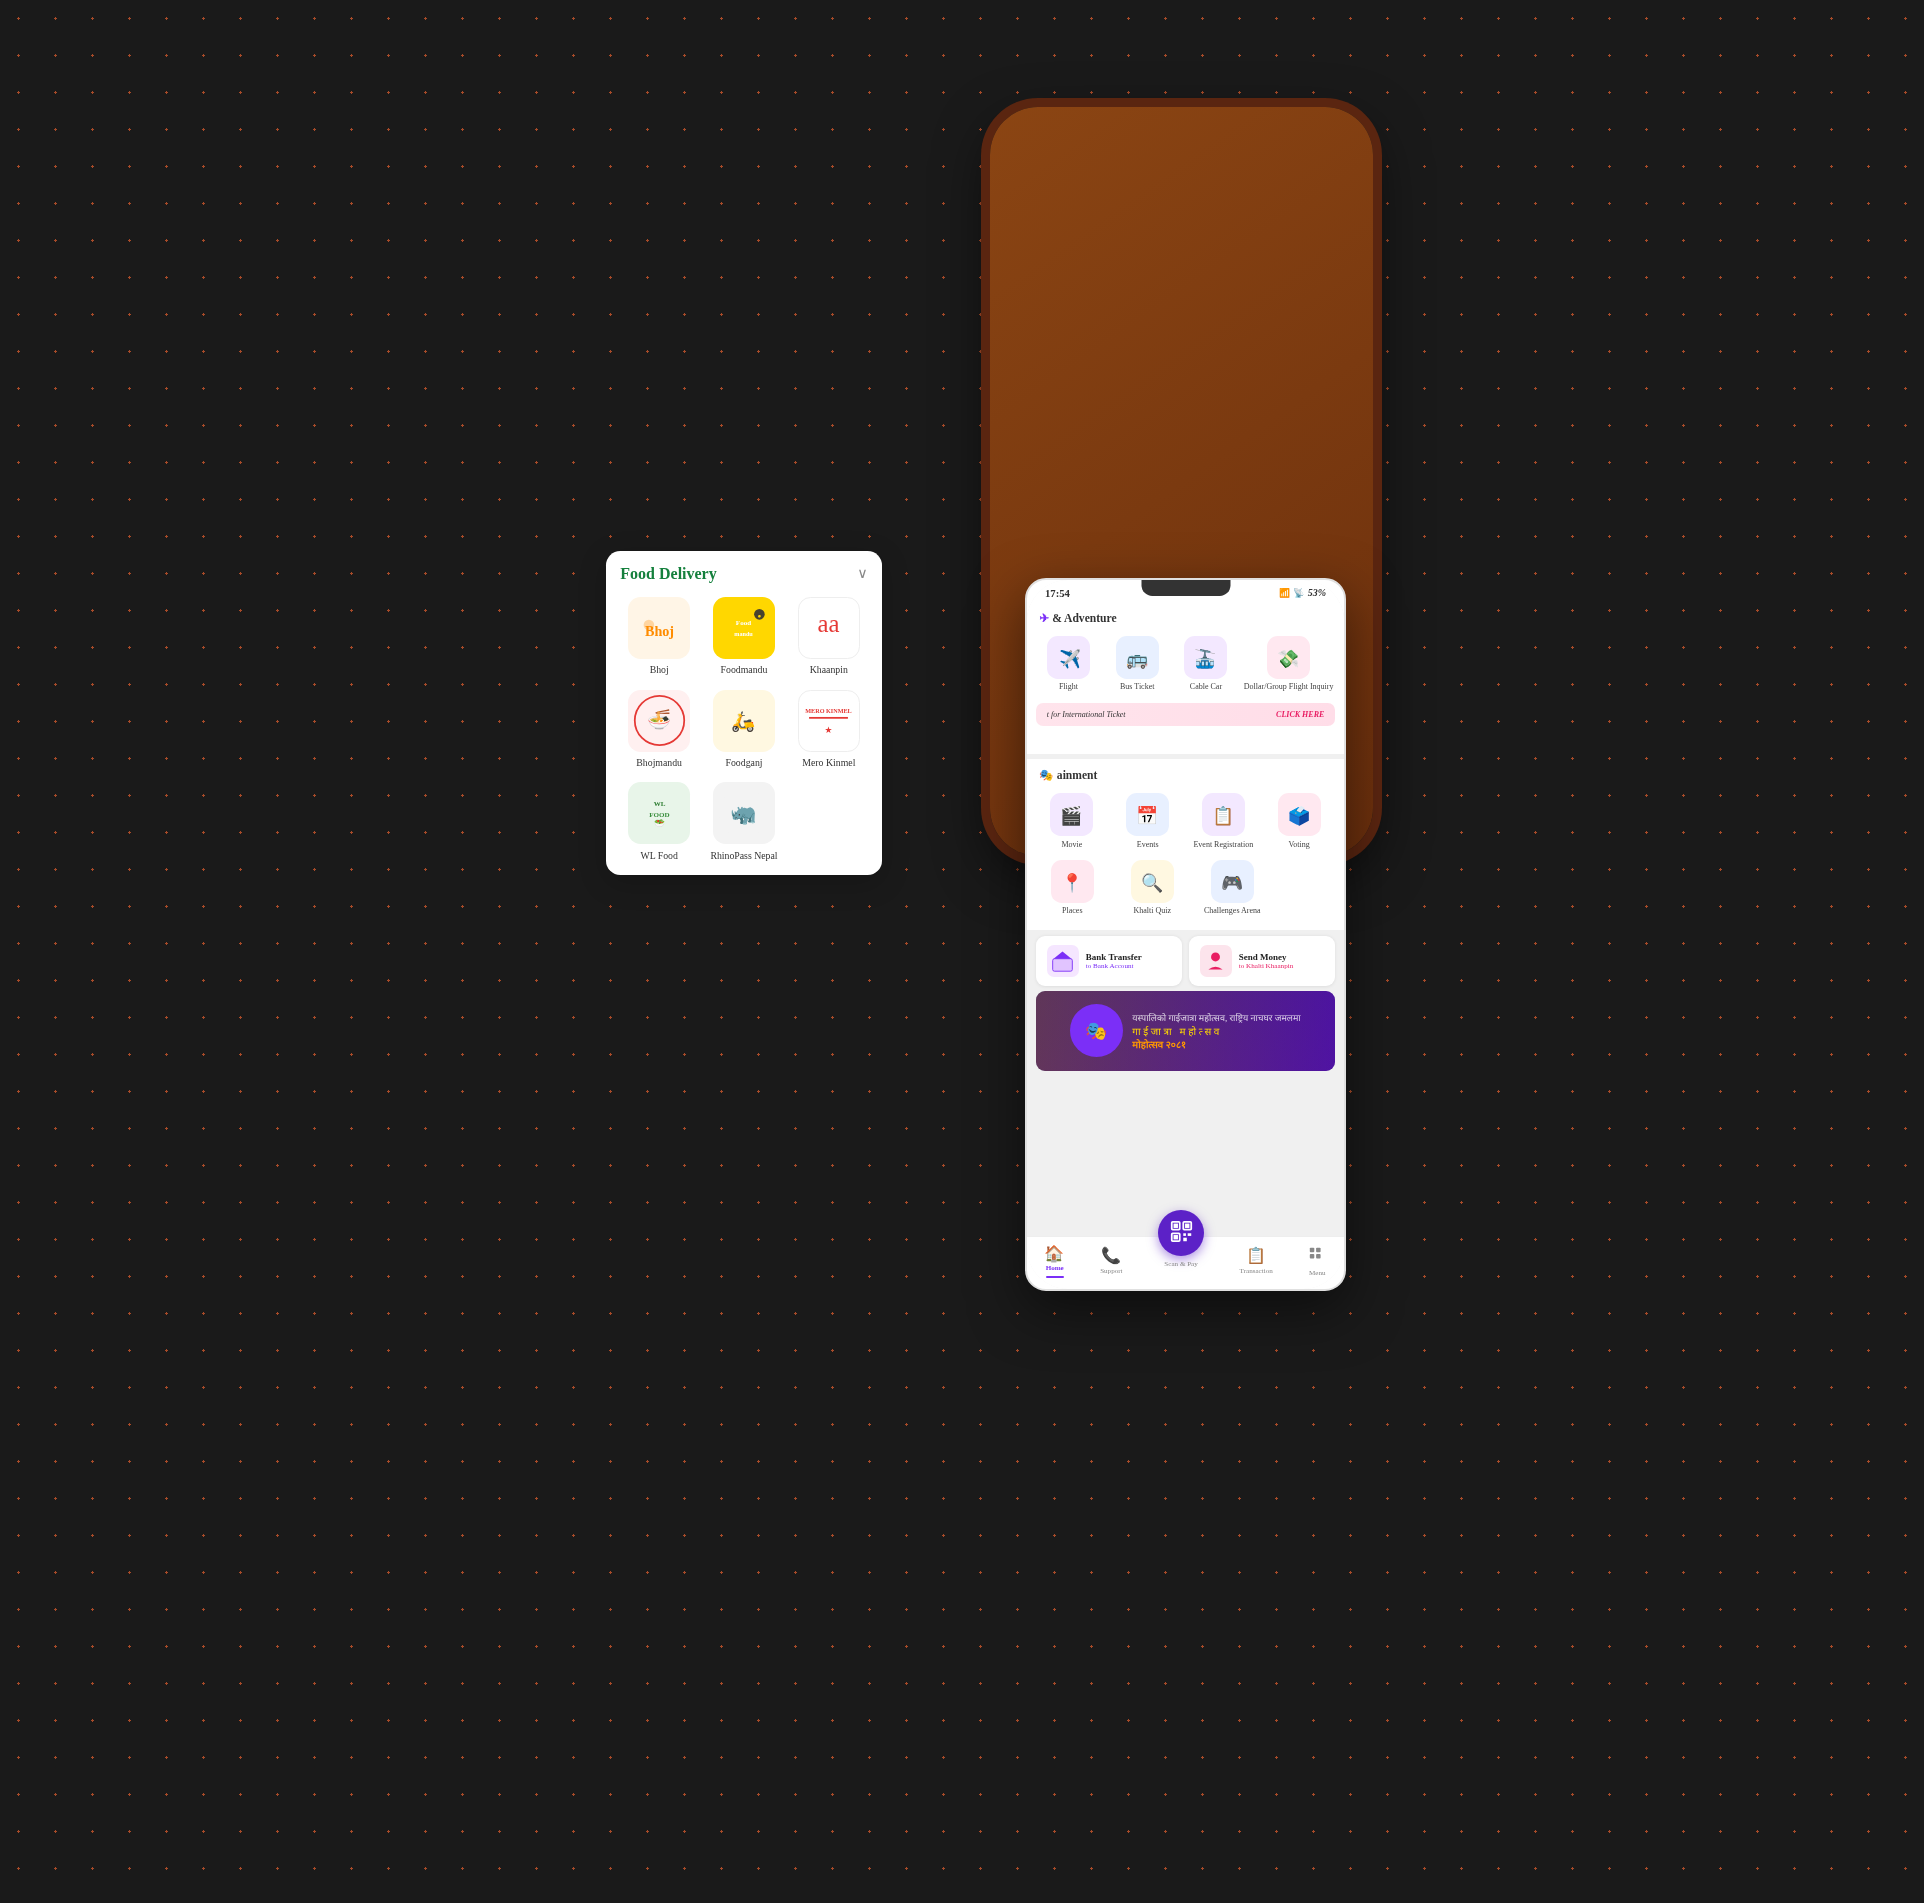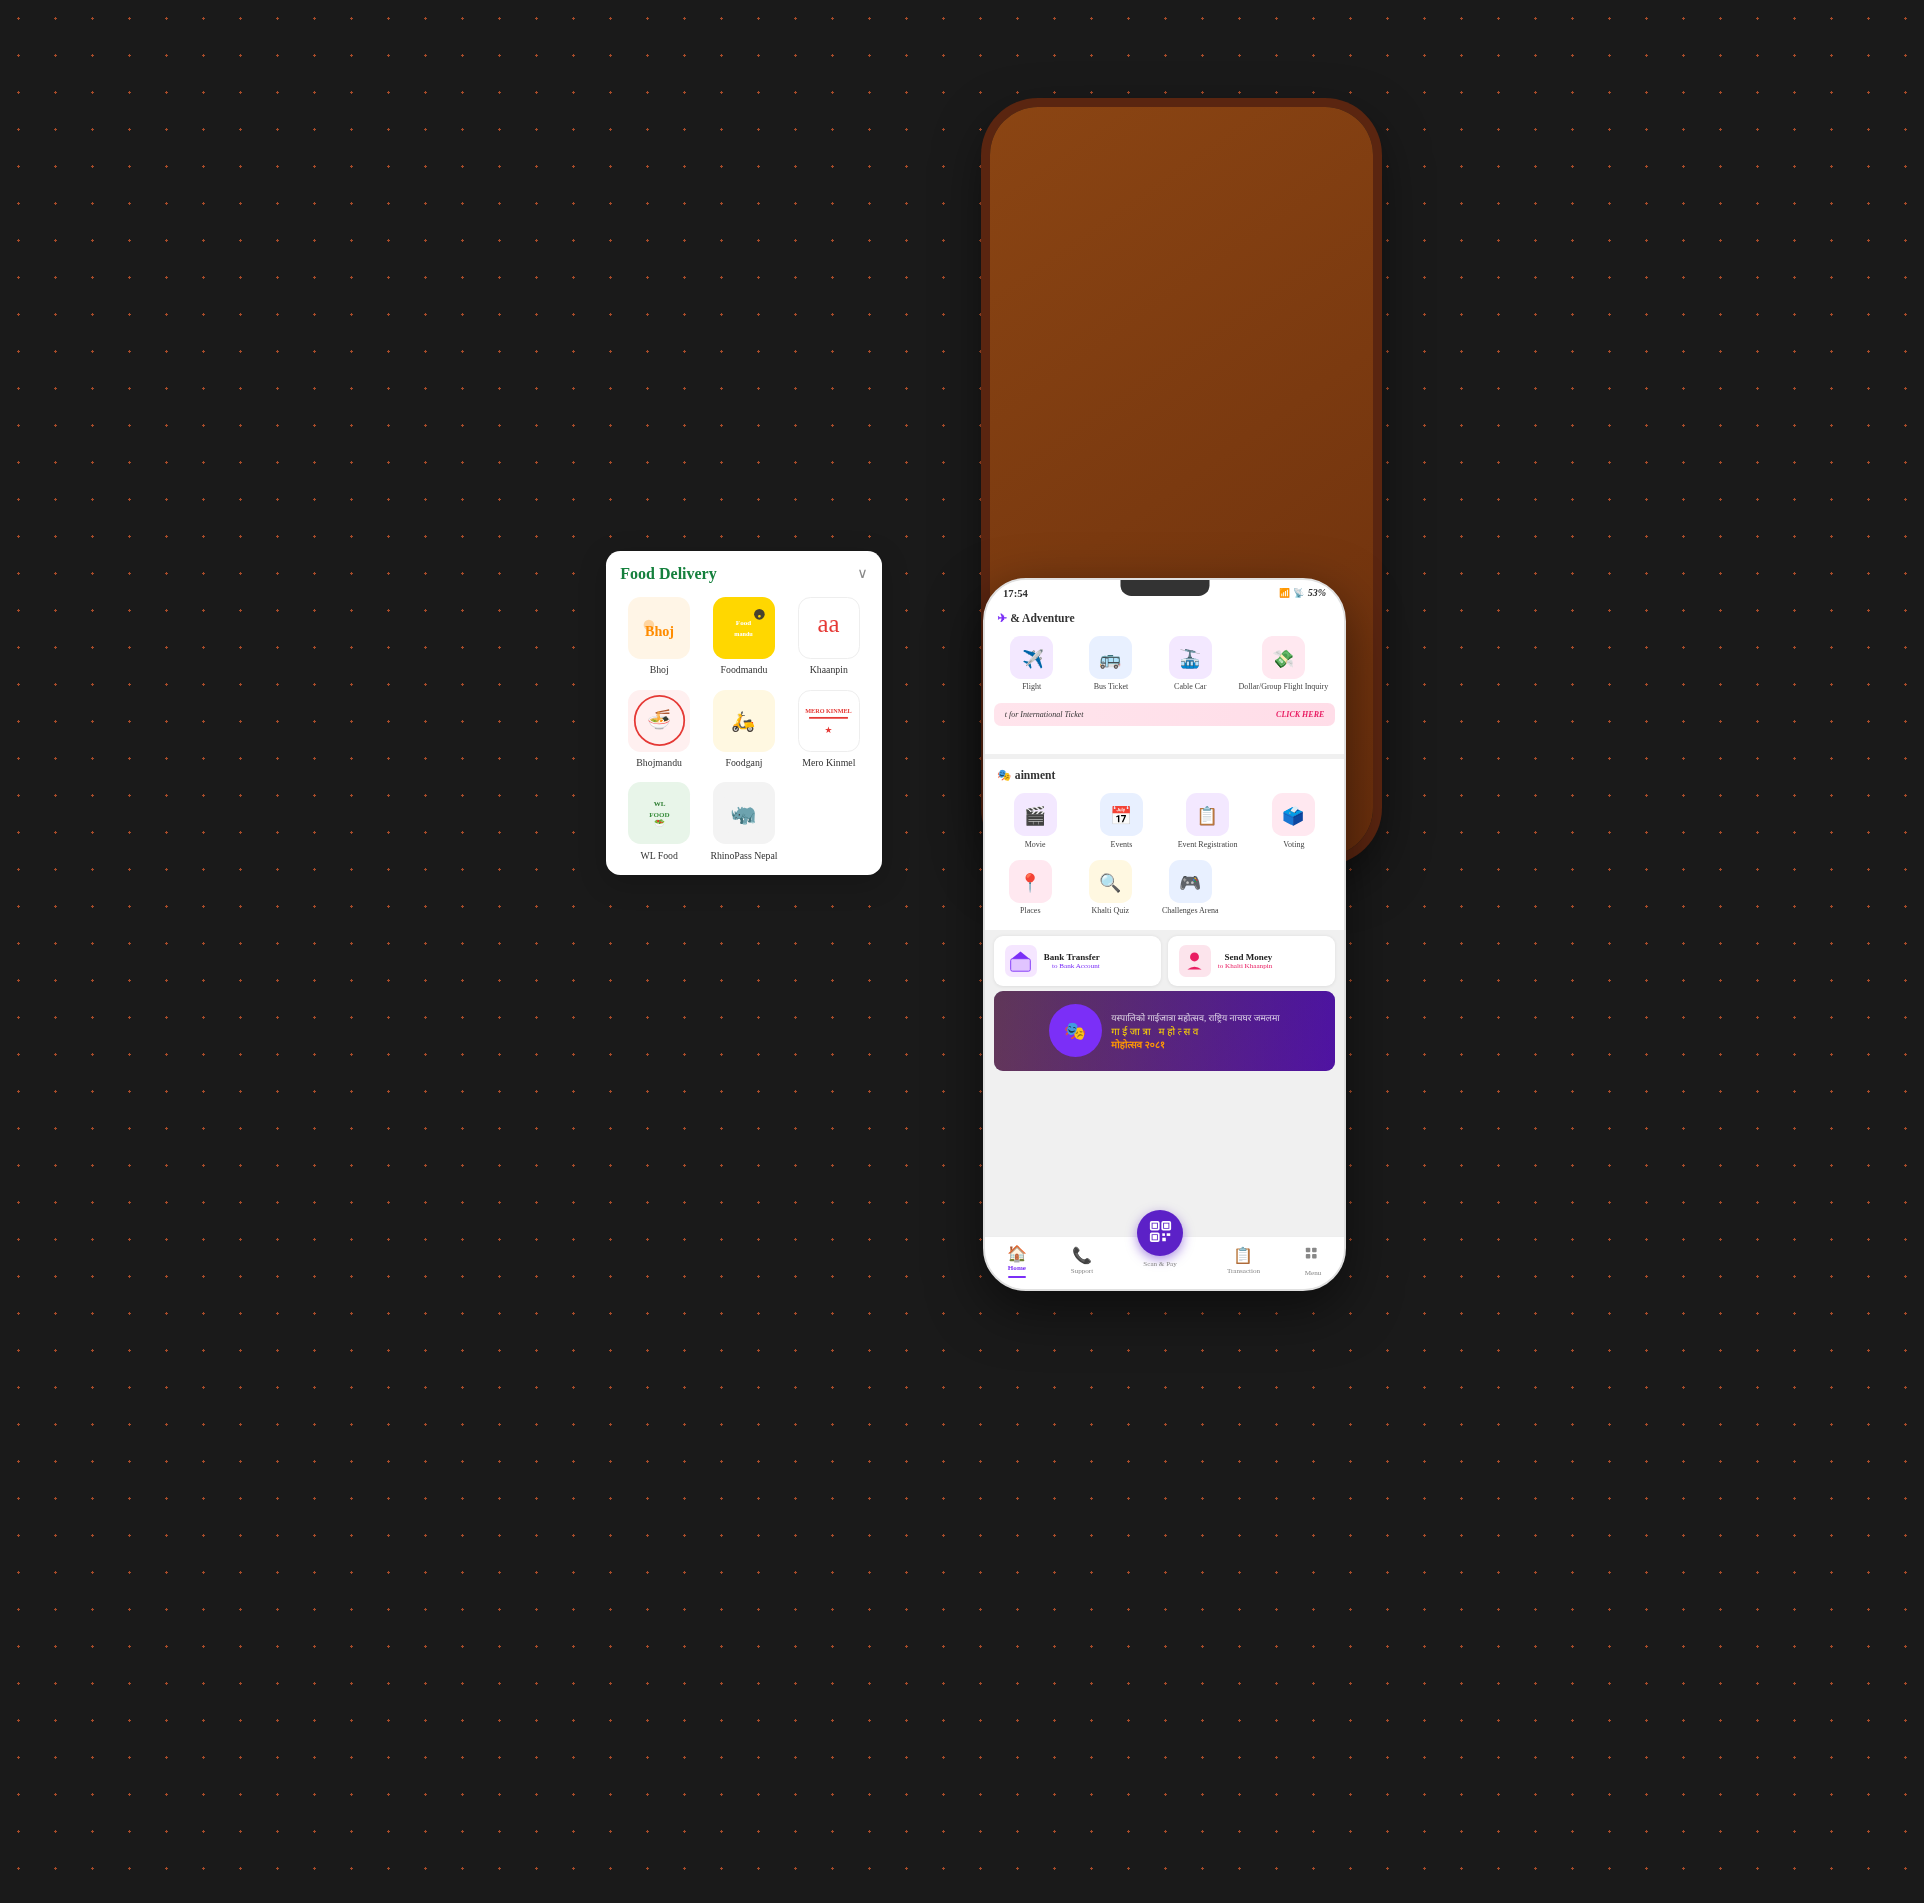--- a/index.html
+++ b/index.html
@@ -151,21 +151,20 @@
       background: #fff;
       margin-top: 5.3px;
       padding-bottom: 9px;
     }
 
     
     .bank-row {
       display: flex;
       gap: 7.1px;
       margin: 5.3px 9px;
-      text-align: right;
     }
 
     .bank-card {
       flex: 1;
       background: #fff;
       border-radius: 9px;
       padding: 9px 10.7px;
       display: flex;
       align-items: center;
       gap: 7.1px;
@@ -451,21 +450,21 @@
             <circle cx="30" cy="30" r="28" fill="#f3f3f3"></circle>
             <text x="30" y="38" text-anchor="middle" font-size="24">🦏</text>
           </svg>
         </div>
         <span class="food-name">RhinoPass Nepal</span>
       </div>
 
     </div>
   </div>
 
-  <div class="phone" style="position:absolute; right: -27px; top: 27px; width: 363px; height: 713px;">
+  <div class="phone" style="position:absolute; right: -27px; top: 27px; width: 321px; height: 713px; border-radius: 21px;">
     <div class="phone-inner">
 
       <div class="status-bar">
         <span style="font-size:10.7px; font-weight:600;">17:54</span>
         <div style="position:absolute; top:0; left:50%; transform:translateX(-50%); width:89px; height:16px; background:#333; border-radius:0 0 10.7px 10.7px;"></div>
         <div class="status-icons">
           <span style="font-size:9px;">📶</span>
           <span style="font-size:9px;">📡</span>
           <span style="font-size:10px; font-weight:600;font-style:italic;">53%</span>
         </div>

